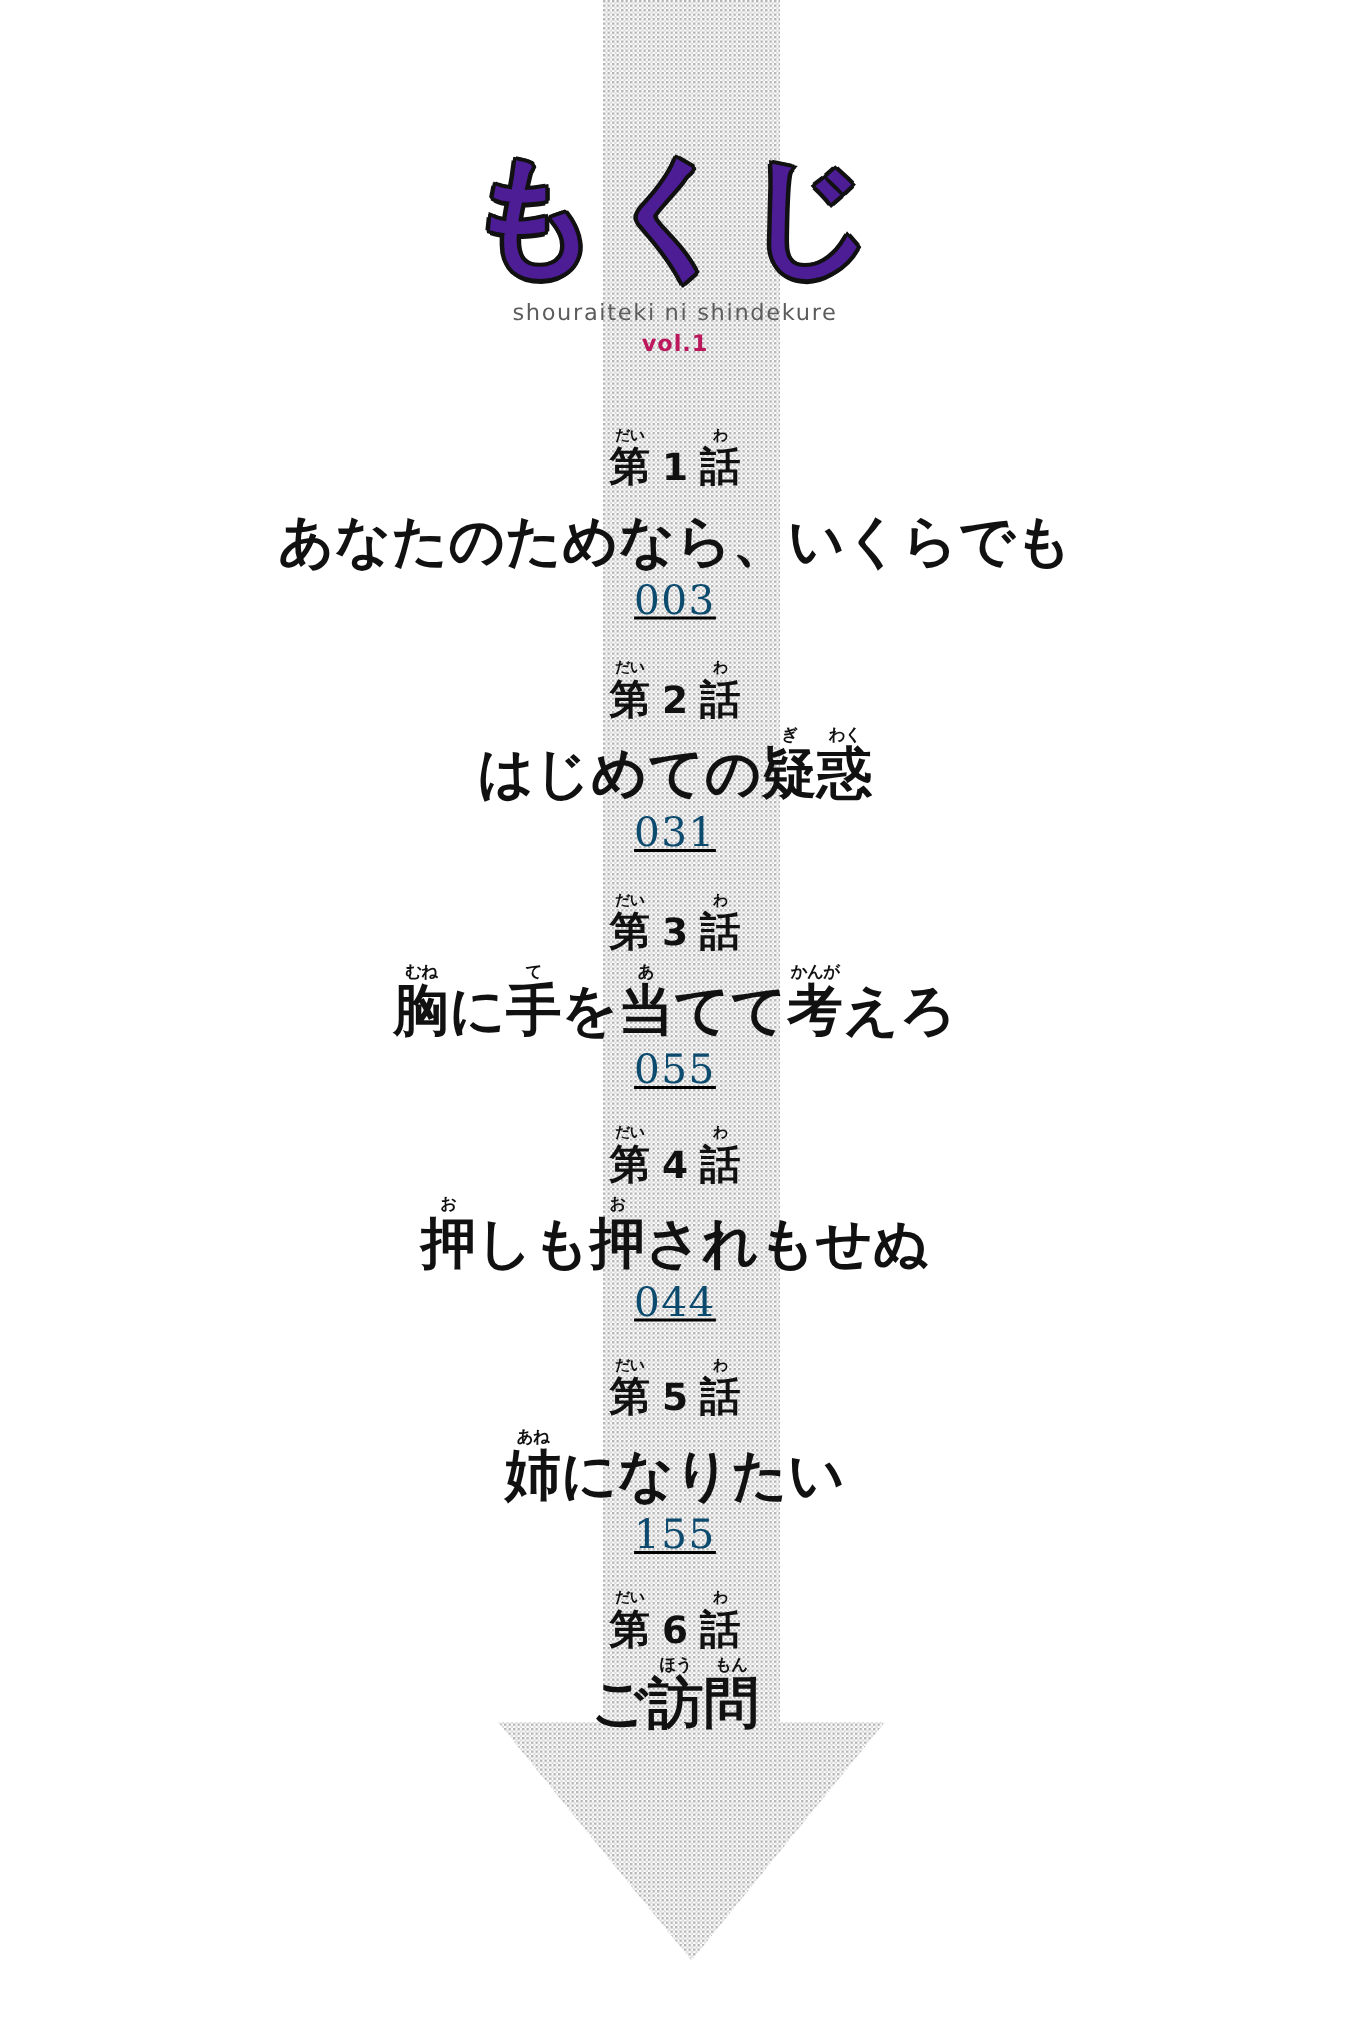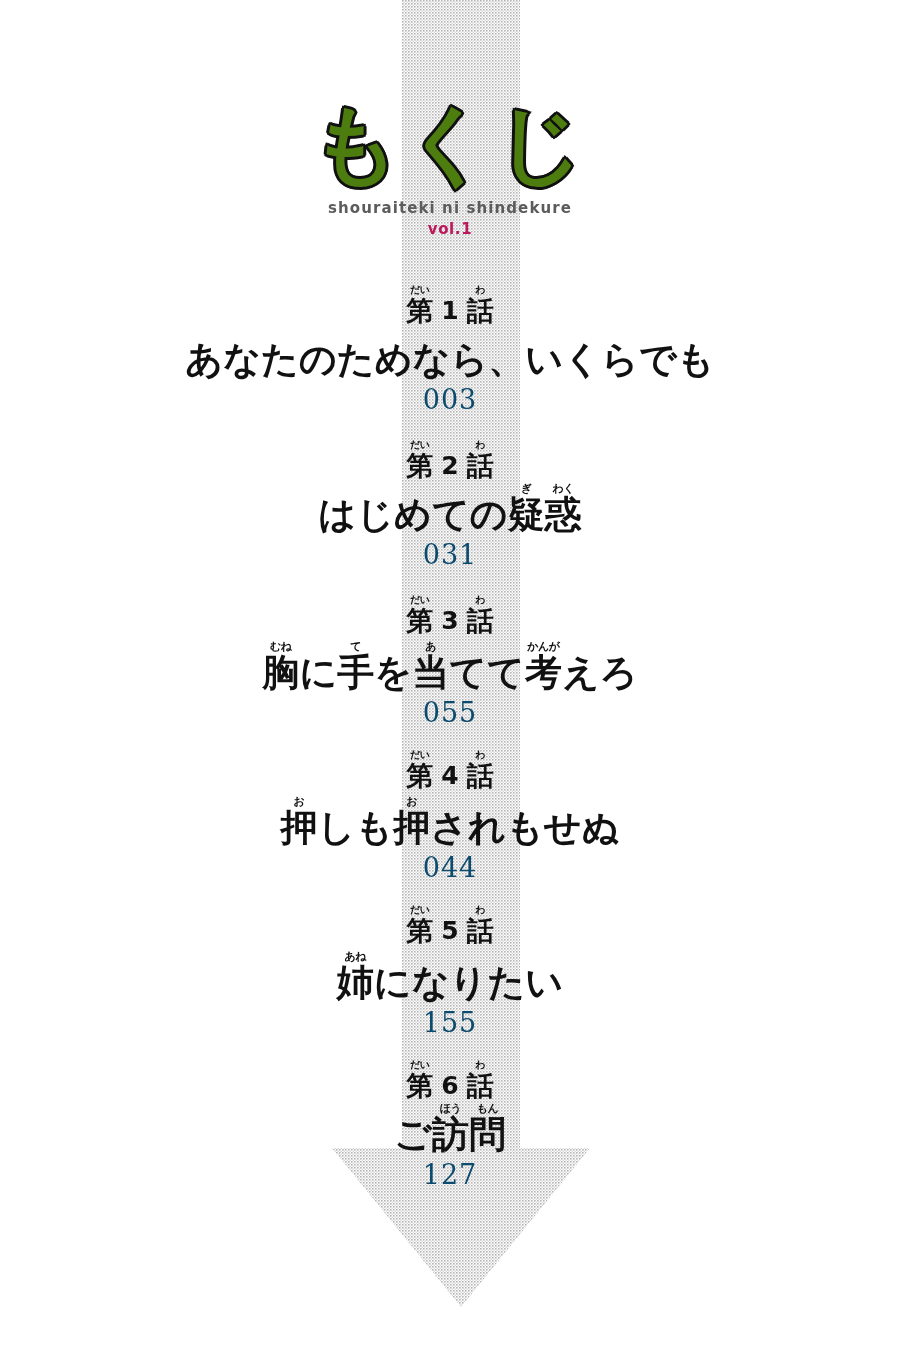--- a/index.html
+++ b/index.html
@@ -44,32 +44,32 @@
     top: 96px;
     width: 900px;
     text-align: center;
   }
   .toc-title {
     font-family: "DejaVu Sans", "Liberation Sans", sans-serif;
     font-size: 86px;
     line-height: 94px;
     font-weight: 700;
     letter-spacing: 4px;
-    color: #4d7c0f;
+    color: #4c1d95;
     -webkit-text-stroke: 4px #111111;
     paint-order: stroke fill;
     text-shadow:
       -3px 0 0 #111, 3px 0 0 #111, 0 -3px 0 #111, 0 3px 0 #111,
       -2px -2px 0 #111, 2px -2px 0 #111, -2px 2px 0 #111, 2px 2px 0 #111;
   }
   .toc-romaji {
     font-family: "DejaVu Sans", "Liberation Sans", sans-serif;
     font-size: 15px;
     line-height: 21px;
-    font-weight: 700;
+    font-weight: 400;
     letter-spacing: 1.1px;
     color: #5c5c5c;
     margin-top: 8px;
   }
   .toc-volume {
     font-family: "DejaVu Sans", "Liberation Sans", sans-serif;
     font-size: 15px;
     line-height: 20px;
     font-weight: 700;
     letter-spacing: 0.6px;
@@ -81,20 +81,21 @@
     position: absolute;
     left: 0;
     top: 278px;
     width: 900px;
   }
   .chapter-entry {
     width: 900px;
     text-align: center;
     height: 155px;
     position: relative;
+    text-decoration: underline;
   }
 
   
   .chapter-number-line {
     display: inline-flex;
     align-items: flex-end;
     justify-content: center;
     font-size: 27px;
     line-height: 30px;
     font-weight: 700;
@@ -456,16 +457,16 @@
             <span class="rb">ご</span>
           </span>
           <span class="tchar">
             <span class="rt">ほう</span>
             <span class="rb">訪</span>
           </span>
           <span class="tchar">
             <span class="rt">もん</span>
             <span class="rb">問</span>
           </span>
-        </div><div class="chapter-page">127</div></div>
+        </div></div>
     </div>
 
 </div>
 
 </body></html>

